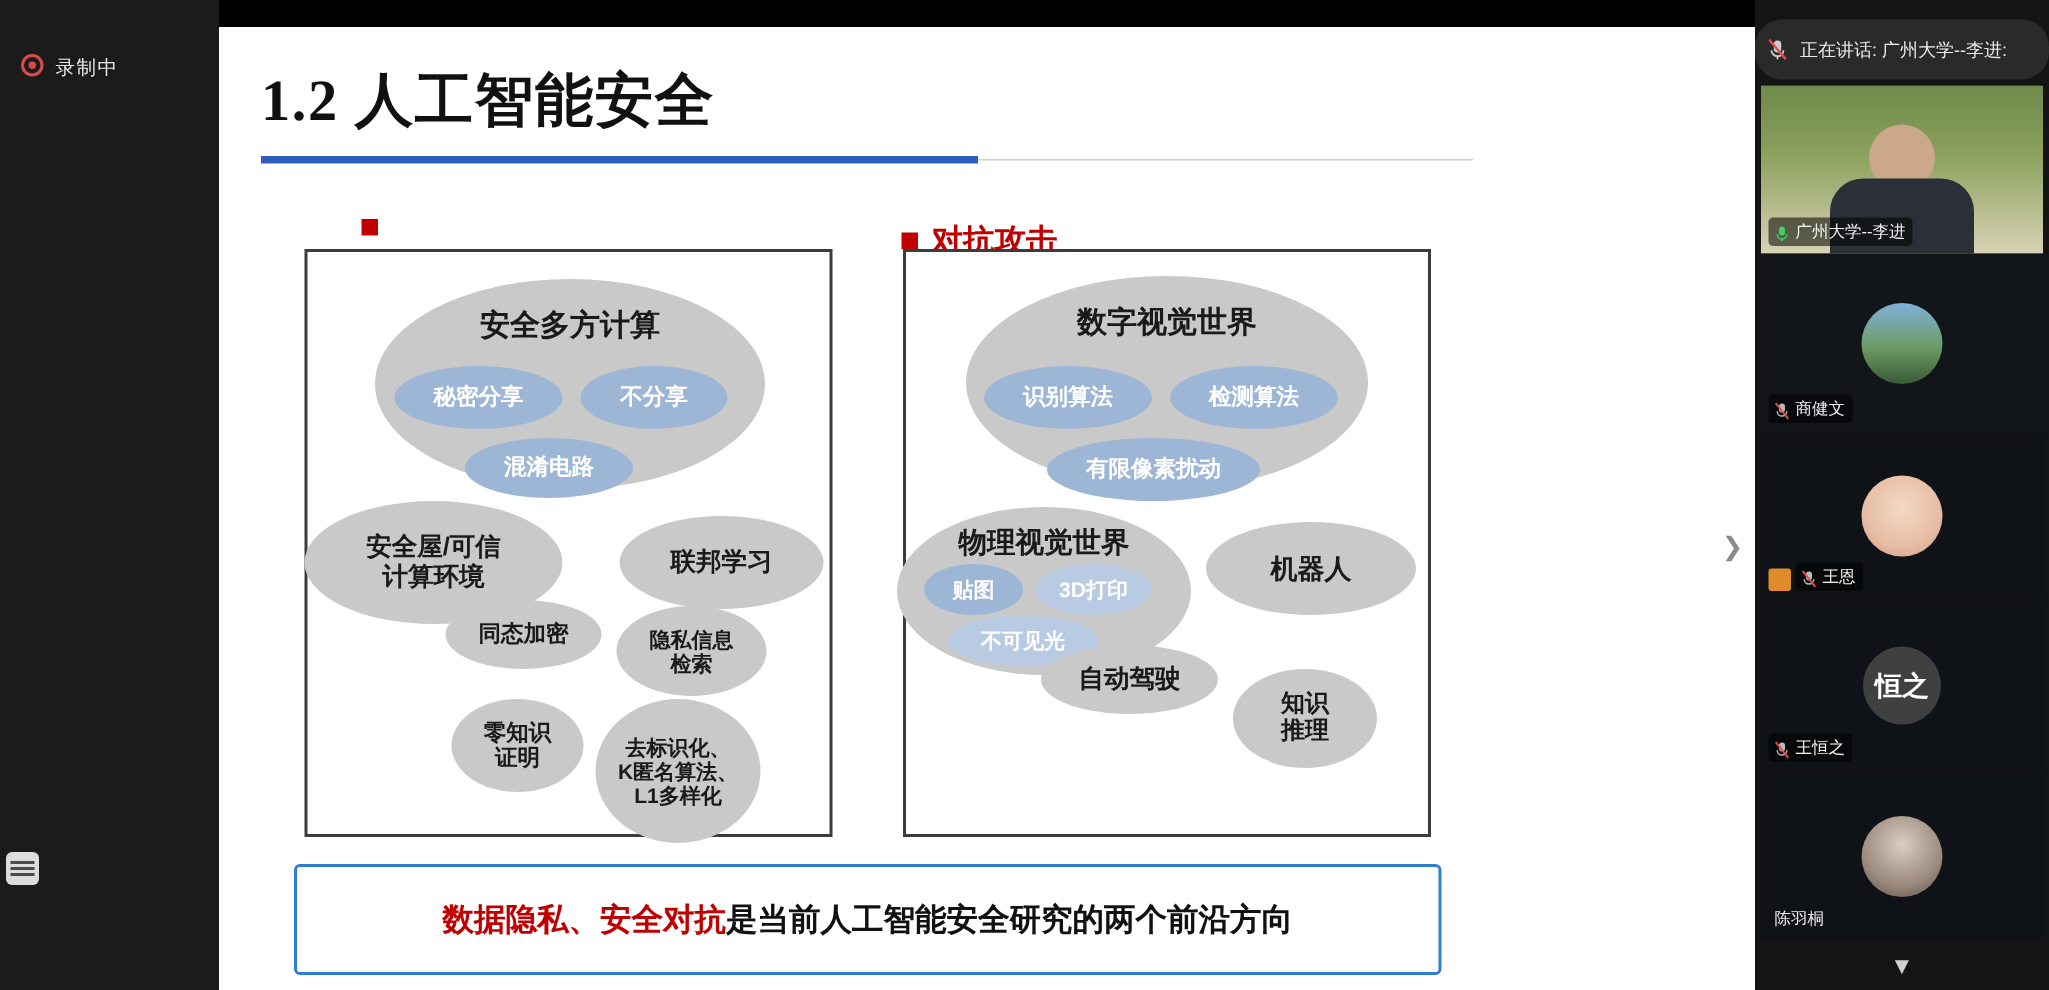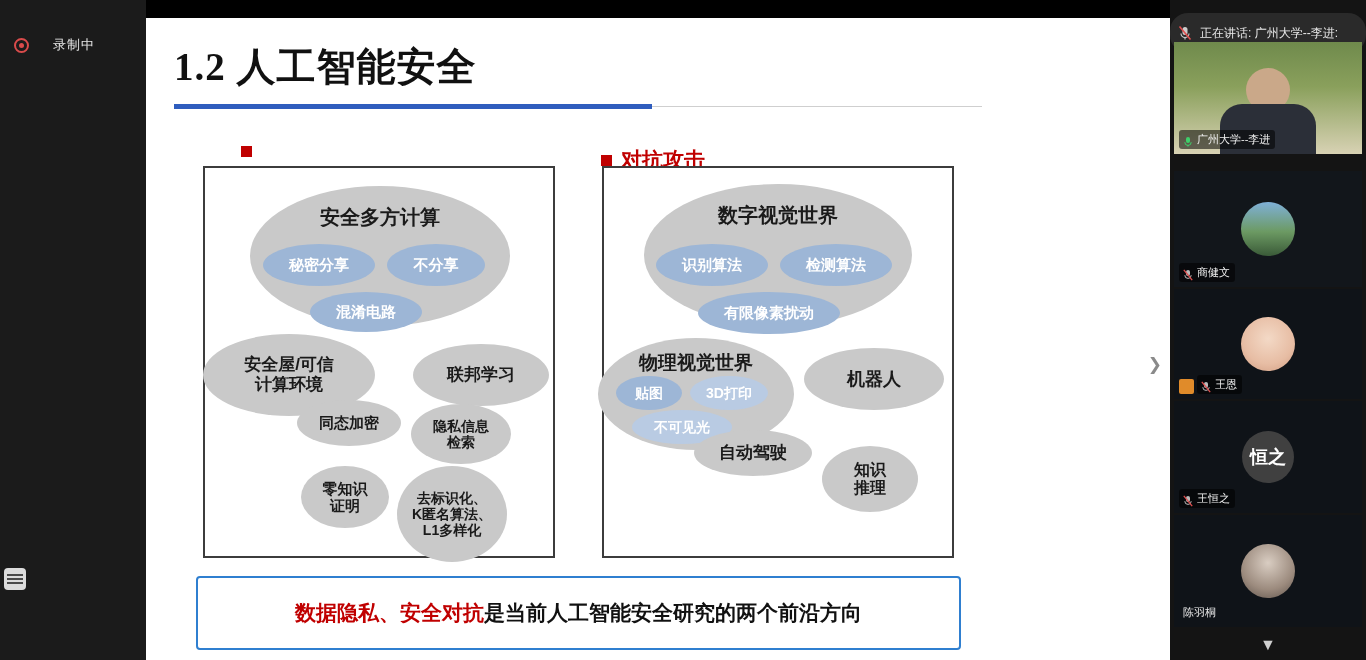--- a/index.html
+++ b/index.html
@@ -11,21 +11,21 @@
   }
   #app { position: relative; width: 1366px; height: 660px; background: #0d0d0d; }
 
   
   .left-rail {
     position: absolute; left: 0; top: 0; width: 146px; height: 660px;
     background: #1b1b1b;
   }
   .rec-indicator {
     position: absolute; left: 14px; top: 36px;
-    display: flex; align-items: center; gap: 24px;
+    display: flex; align-items: flex-start; gap: 8px;
   }
   .rec-dot {
     width: 15px; height: 15px; border-radius: 50%;
     border: 2px solid #d94b4b; position: relative;
   }
   .rec-dot::after {
     content: ""; position: absolute; left: 3px; top: 3px;
     width: 5px; height: 5px; border-radius: 50%; background: #d94b4b;
   }
   .rec-text { color: #e8e8e8; font-size: 13px; letter-spacing: 1px; }
@@ -115,21 +115,21 @@
     border-radius: 18px;
   }
   .speaker-bar .mic { width: 14px; height: 16px; position: relative; flex: 0 0 auto; }
   .speaker-bar .mic svg { display: block; }
   .speaker-text { color: #eaeaea; font-size: 12px; white-space: nowrap; overflow: hidden; }
 
   .tile {
     position: absolute; left: 4px; width: 188px;
     background: #1d2a35; overflow: hidden;
   }
-  .tile-1 { top: 42px; height: 112px; background: #2c4e2e; }
+  .tile-1 { top: 57px; height: 112px; background: #2c4e2e; }
   .tile-2 { top: 171px; height: 116px; background: #12161b; }
   .tile-3 { top: 289px; height: 110px; background: #0f1318; }
   .tile-4 { top: 401px; height: 112px; background: #0f1318; }
   .tile-5 { top: 515px; height: 112px; background: #0f1318; }
 
   .name-chip {
     position: absolute; left: 5px; bottom: 5px;
     display: flex; align-items: center; gap: 4px;
     background: rgba(0,0,0,0.55); border-radius: 3px;
     padding: 2px 5px 2px 4px;

